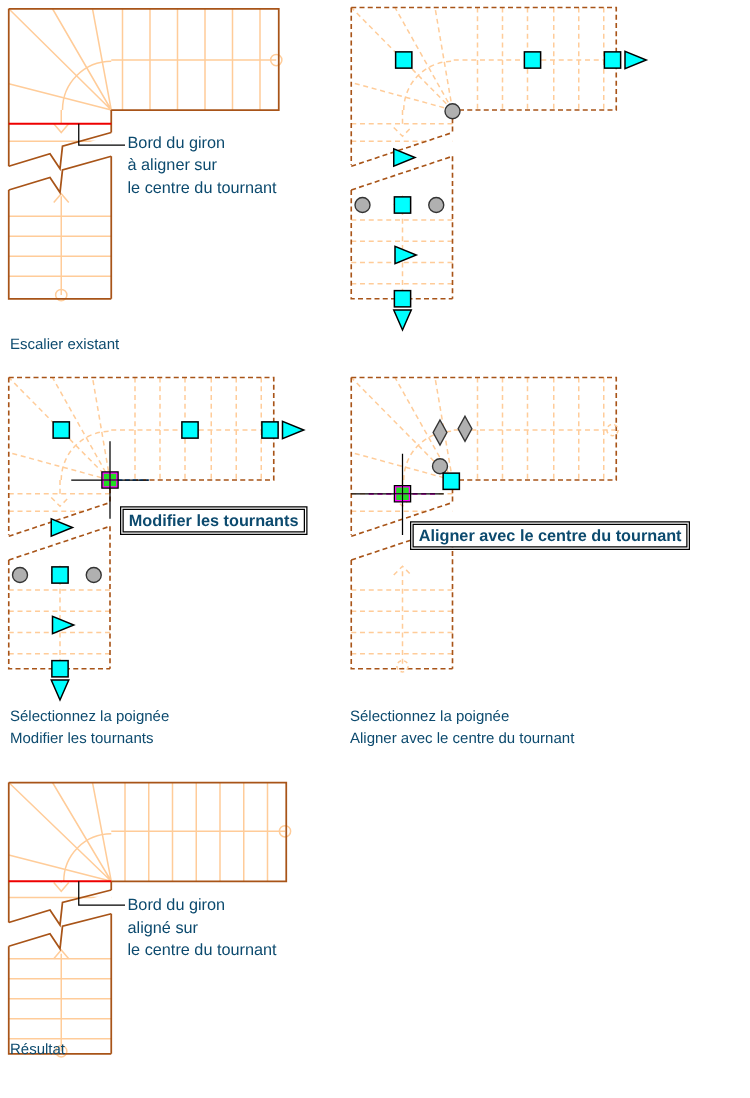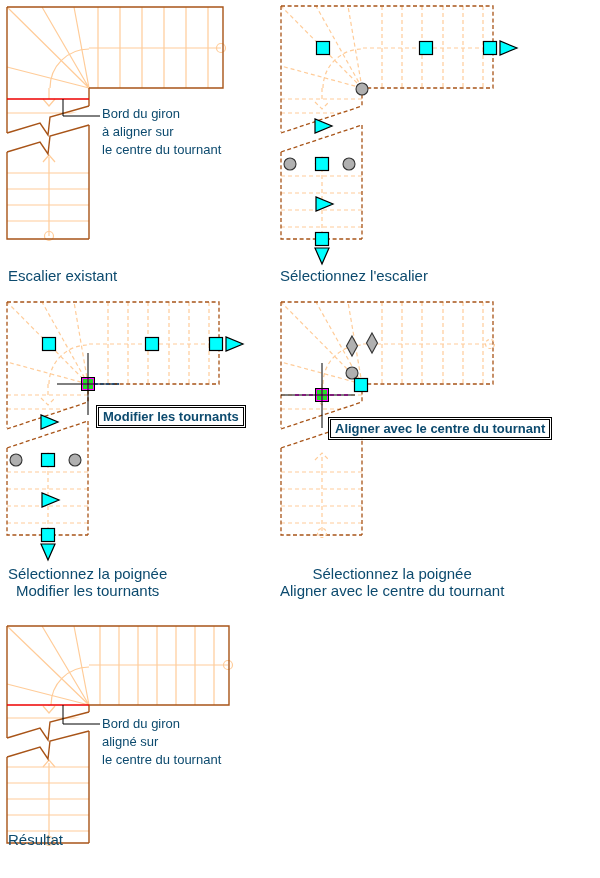--- a/index.html
+++ b/index.html
@@ -1,20 +1,20 @@
 <!DOCTYPE html>
 <html style="--outline_brown: #A85418; --tread_orange: #FFCC99; --highlight_red: #EE0000; --grip_cyan: #00FFFF; --grip_gray: #B0B0B0; --grip_green: #22DD22; --hot_magenta: #FF00FF; --align_blue: #3399FF; --text_black: #000000;"><head>
 <meta charset="utf-8">
 <style>
   html,body{margin:0;padding:0;background:#fff;}
   #screen{position:relative;width:600px;height:878px;background:#fff;overflow:hidden;
           font-family:"Liberation Sans",sans-serif;color:#0c4a6e;padding-left:20px;}
   .abs{position:absolute;}
   svg{position:absolute;overflow:visible;}
-  .caption{position:absolute;font-size:15px;line-height:17px;white-space:pre-line;text-align:center;}
+  .caption{position:absolute;font-size:12px;line-height:17px;white-space:pre-line;}
   .annotation{position:absolute;font-size:13px;line-height:18px;white-space:pre-line;}
   .tooltip{position:absolute;font-size:13px;font-weight:bold;background:#fff;
            border:1px solid #000;outline:1px solid #000;outline-offset:1px;
            padding:1px 4px 1px 4px;white-space:nowrap;}
   
   .os{stroke:var(--outline_brown);stroke-width:1.4;fill:none;}
   .ls{stroke:var(--tread_orange);stroke-width:1.2;fill:none;}
   .ob{stroke:var(--outline_brown);stroke-width:1.3;fill:none;stroke-dasharray:4 2.6;}
   .lt{stroke:var(--tread_orange);stroke-width:1.2;fill:none;stroke-dasharray:4 3;}
   .redline{stroke:var(--highlight_red);stroke-width:1.6;fill:none;}
@@ -110,21 +110,20 @@
       <use href="#g-circ" x="81" y="83"></use>
       <use href="#g-tri-r" x="34" y="120"></use>
       <use href="#g-circ" x="9" y="158"></use>
       <use href="#g-sq" x="41" y="158"></use>
       <use href="#g-circ" x="68" y="158"></use>
       <use href="#g-tri-r" x="35" y="198"></use>
       <use href="#g-sq" x="41" y="233"></use>
       <use href="#g-tri-d" x="41" y="242"></use>
     </g>
   </svg>
-  <div class="caption" style="left:280px;top:267px">Sélectionnez l'escalier</div>
 
   <svg class="abs" style="left:6px;top:301px" width="260" height="270" viewBox="0 0 260 270">
     <g transform="translate(1,1)">
       <use href="#stairD"></use>
       <use href="#g-sq" x="42" y="42"></use>
       <use href="#g-sq" x="145" y="42"></use>
       <use href="#g-sq" x="209" y="42"></use>
       <use href="#g-tri-r" x="219" y="42"></use>
       <use href="#g-tri-r" x="34" y="120"></use>
       <use href="#g-circ" x="9" y="158"></use>

